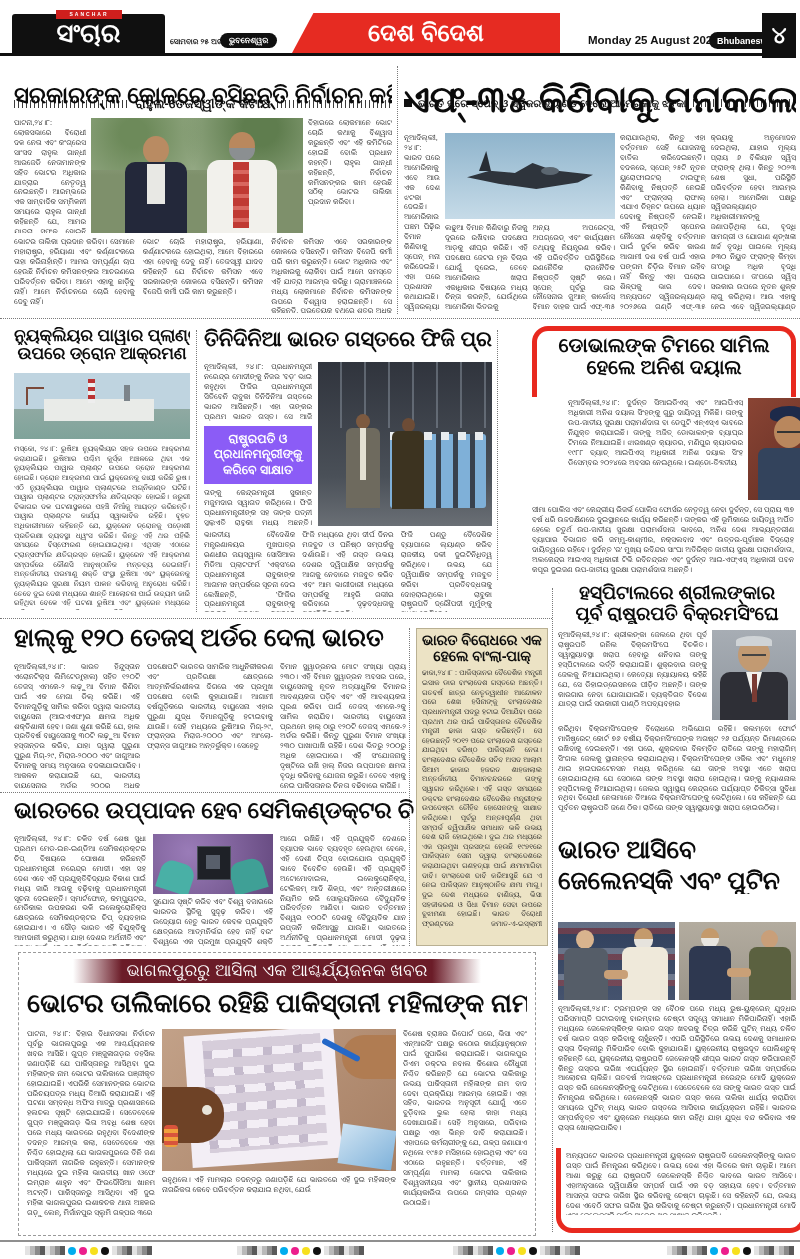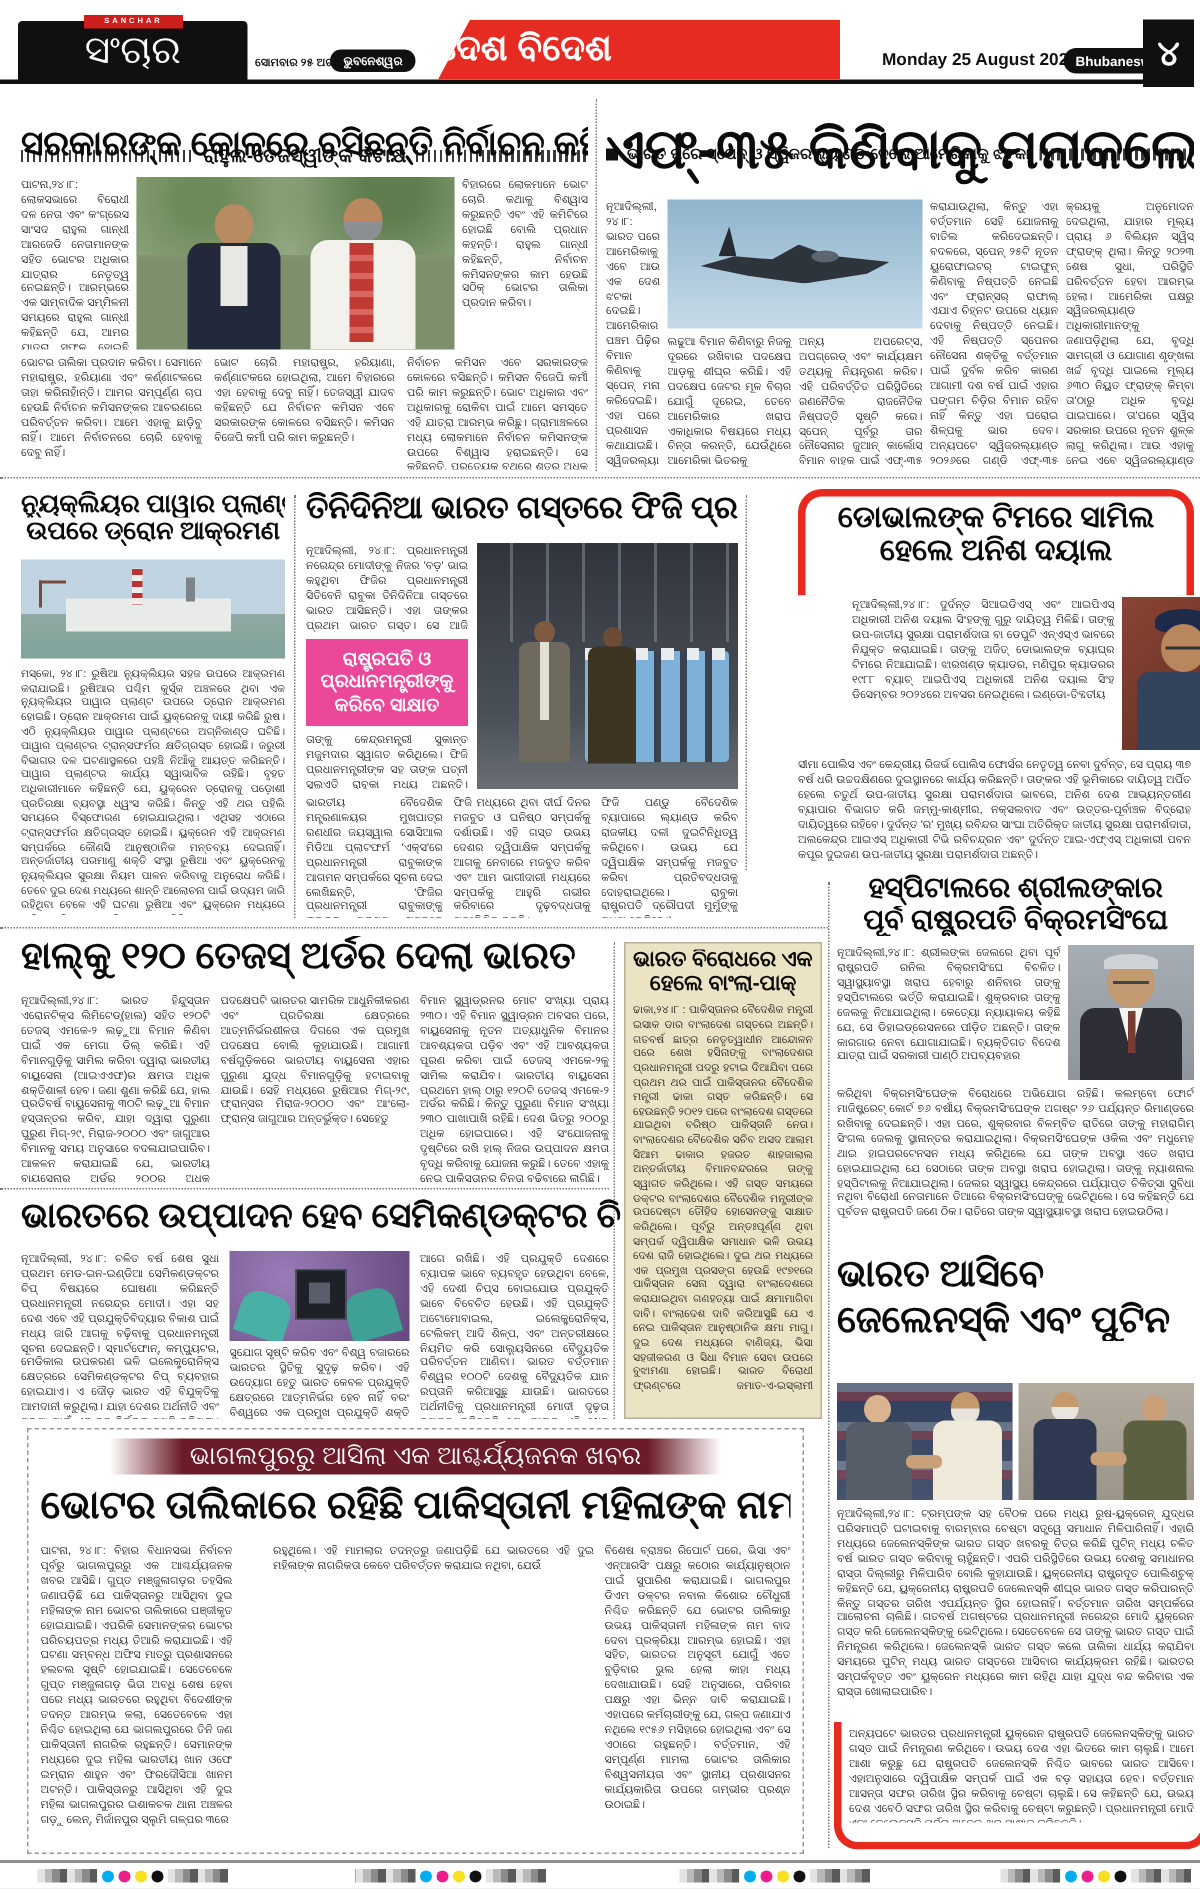--- a/index.html
+++ b/index.html
@@ -7,42 +7,42 @@
          font-family:"Liberation Sans","DejaVu Sans",sans-serif;color:#111;}
   .abs{position:absolute;}
   .hl{font-weight:800;color:#0b0b0b;line-height:1.08;letter-spacing:-0.2px;overflow:hidden;}
   .body-txt{font-size:7.4px;line-height:1.34;text-align:justify;color:#222;overflow:hidden;word-break:break-word;}
   .hatch{height:8px;flex:1;background:repeating-linear-gradient(90deg,#3a3a3a 0 1.5px,transparent 1.5px 4px);}
   .vdot{border-left:1.5px dotted #7a7a7a;width:0;}
   .hdot{border-top:1.5px dotted #7a7a7a;height:0;}
   .kicker{display:flex;align-items:center;gap:6px;margin-top:32px;}
   .kicker-text{font-weight:800;white-space:nowrap;overflow:hidden;}
   .pill{background:#101010;color:#fff;border-radius:9px;display:flex;align-items:center;justify-content:center;font-weight:700;overflow:hidden;}
-  .bluebox{background:#ec4899;color:#fff;font-weight:800;text-align:center;display:flex;align-items:center;justify-content:center;line-height:1.25;overflow:hidden;}
+  .bluebox{background:#8b5cf6;color:#fff;font-weight:800;text-align:center;display:flex;align-items:center;justify-content:center;line-height:1.25;overflow:hidden;}
   .photo{position:relative;overflow:hidden;}
   .circ{position:absolute;border-radius:50%;}
   .redbracket-top{border:5px solid #e8291f;border-bottom:none;border-radius:16px 16px 0 0;}
   .redbracket-bot{border:5px solid #e8291f;border-top:none;border-radius:0 0 16px 16px;}
   .graybar{height:9px;width:40px;background:repeating-linear-gradient(90deg,#e3e3e3 0 5px,#b9b9b9 5px 10px,#8b8b8b 10px 15px,#5a5a5a 15px 20px);}
   .dot{width:8px;height:8px;border-radius:50%;}
   .marks{display:flex;align-items:center;gap:3px;}
 </style>
 </head>
 <body>
 
 <div id="paper">
 
   <div class="abs" style="left:0;top:0;width:800px;height:58px;">
     <div class="abs" style="left:12px;top:14px;width:153px;height:42px;background:#101010;border-radius:3px;">
       <div class="abs" style="left:44px;top:-4px;width:66px;height:9px;background:#cf1f1d;color:#fff;font-size:5px;font-weight:700;text-align:center;line-height:9px;letter-spacing: 2px;">SANCHAR</div>
-      <div class="abs" style="left:0;top:4px;width:153px;text-align:center;color:#fff;font-size:26px;font-weight:400;">ସଂଚାର</div>
+      <div class="abs" style="left:0;top:4px;width:153px;text-align:center;color:#fff;font-size:26px;font-weight:700;">ସଂଚାର</div>
     </div>
     <div class="abs" style="left:170px;top:37px;font-size:7.5px;font-weight:700;white-space:nowrap;">ସୋମବାର ୨୫ ଅଗଷ୍ଟ ୨୦୨୫</div>
     <div class="abs pill" style="left:220px;top:33px;height:15px;padding:0 9px;font-size:8px;">ଭୁବନେଶ୍ୱର</div>
-    <div class="abs" style="left:292px;top:13px;width:268px;height:40px;background:#e62b22;clip-path:polygon(8% 0,100% 0,100% 100%,0 100%);display:flex;align-items:center;">
+    <div class="abs" style="left:292px;top:13px;width:268px;height:40px;background:#e62b22;clip-path:polygon(8% 0,100% 0,100% 100%,0 100%);display:flex;align-items:center;justify-content:center;">
       <span style="color:#fff;font-size:24px;font-weight:800;">ଦେଶ ବିଦେଶ</span>
     </div>
     <div class="abs" style="left:588px;top:34px;font-size:11.5px;font-weight:700;white-space:nowrap;">Monday 25 August 2025</div>
     <div class="abs pill" style="left:709px;top:32px;height:17px;padding:0 8px;font-size:9px;">Bhubaneswar</div>
     <div class="abs" style="left:762px;top:13px;width:34px;height:45px;background:#101010;color:#fff;display:flex;align-items:center;justify-content:center;font-size:23px;font-weight:800;">୪</div>
     <div class="abs" style="left:0;top:53px;width:762px;height:3px;background:#101010;"></div>
   </div>
 
   <div class="abs kicker" style="left:14px;top:64px;width:378px;height:16px;">
     <span class="hatch"></span>
@@ -211,21 +211,21 @@
     <div class="body-txt" style="flex:1.05;">ଆଗେ ରଖିଛି। ଏହି ପ୍ରଯୁକ୍ତି ଦେଶରେ ବ୍ୟାପକ ଭାବେ ବ୍ୟବହୃତ ହେଉଥିବା ବେଳେ, ଏହି ଦେଶୀ ଚିପ୍ସ ବୋଇଯୋଉ ପ୍ରଯୁକ୍ତି ଭାବେ ବିବେଚିତ ହେଉଛି। ଏହି ପ୍ରଯୁକ୍ତି ଅଟୋମୋବାଇଲ, ଇଲେକ୍ଟ୍ରୋନିକ୍ସ, ଟେଲିକମ୍ ଆଦି ଶିଳ୍ପ, ଏବଂ ଅନ୍ତରୀକ୍ଷରେ ନିୟମିତ କରି ସୋଲ୍ୟୁସିନରେ ବୈଦ୍ୟୁତିକ ପରିବର୍ତ୍ତନ ଆଣିବା। ଭାରତ ବର୍ତ୍ତମାନ ବିଶ୍ୱର ୧୦୦ଟି ଦେଶକୁ ବୈଦ୍ୟୁତିକ ଯାନ ରପ୍ତାନି କରିଆସୁଛୁ ଯାଉଛି। ଭାରତରେ ଅର୍ଥନୀତିକୁ ପ୍ରଧାନମନ୍ତ୍ରୀ ମୋଦୀ ଦୃଢ଼ତା ବ୍ୟକ୍ତ କରିଛନ୍ତି ଯେ, ଆଗକୁ ଏହି ଖେଳ ଦେଶମାନେ ଦ୍ରୁତ ପ୍ରଗତିର ଧାରାକୁ ମଧ୍ୟ ପରିବର୍ତ୍ତନ କରିପାରିବେ।</div>
   </div>
 
   <div class="abs" style="left:18px;top:952px;width:518px;height:284px;border:1.5px dashed #9a9a9a;box-sizing:border-box;padding:6px 8px;">
     <div style="margin:0 46px;height:24px;background:linear-gradient(90deg,rgba(107,28,40,0) 0%,#6b1c28 12%,#6b1c28 88%,rgba(107,28,40,0) 100%);display:flex;align-items:center;justify-content:center;">
       <span style="color:#fff;font-size:17px;font-weight:400;white-space:nowrap;">ଭାଗଲପୁରରୁ ଆସିଲା ଏକ ଆଶ୍ଚର୍ଯ୍ୟଜନକ ଖବର</span>
     </div>
     <div class="hl" style="font-size:26px;height:36px;margin-top:6px;white-space:nowrap;">ଭୋଟର ତାଲିକାରେ ରହିଛି ପାକିସ୍ତାନୀ ମହିଳାଙ୍କ ନାମ</div>
     <div style="display:flex;gap:7px;height:194px;margin-top:4px;">
       <div class="body-txt" style="width:128px;">ପାଟନା, ୨୪।୮: ବିହାର ବିଧାନସଭା ନିର୍ବାଚନ ପୂର୍ବରୁ ଭାଗଲପୁରରୁ ଏକ ଆଶ୍ଚର୍ଯ୍ୟଜନକ ଖବର ଆସିଛି। ଗୁପ୍ତ ମଞ୍ଜୁଳାଗଡ଼ର ତହସିଲ ଜଣାପଡ଼ିଛି ଯେ ପାକିସ୍ତାନରୁ ଆସିଥିବା ଦୁଇ ମହିଳାଙ୍କ ନାମ ଭୋଟର ତାଲିକାରେ ପଞ୍ଜୀକୃତ ହୋଇଯାଇଛି। ଏପରିକି ସେମାନଙ୍କର ଭୋଟର ପରିଚୟପତ୍ର ମଧ୍ୟ ତିଆରି କରାଯାଇଛି। ଏହି ଘଟଣା ସମ୍ବନ୍ଧ ଅଫିସ ମାତ୍ରୁ ପ୍ରଶାସନରେ ହଲଚଲ ସୃଷ୍ଟି ହୋଇଯାଇଛି। ସେତେବେଳେ ଗୁପ୍ତ ମଞ୍ଜୁଳାଗଡ଼ ଭିତା ଅବଧି ଶେଷ ହେବା ପରେ ମଧ୍ୟ ଭାରତରେ ରହୁଥିବା ବିଦେଶୀଙ୍କ ତଦନ୍ତ ଆରମ୍ଭ କଲା, ସେତେବେଳେ ଏହା ନିଶ୍ଚିତ ହୋଇଥିଲା ଯେ ଭାଗଲପୁରରେ ତିନି ଜଣ ପାକିସ୍ତାନୀ ନାଗରିକ ରହୁଛନ୍ତି। ସେମାନଙ୍କ ମଧ୍ୟରେ ଦୁଇ ମହିଳା ଭାରତୀୟ ଖାନ ଓଫେ ଇମ୍ରାନ ଶାହୁନ ଏବଂ ଫିରଦୌସିଆ ଖାନମ ଅଟନ୍ତି। ପାକିସ୍ତାନରୁ ଆସିଥିବା ଏହି ଦୁଇ ମହିଳା ଭାଗଲପୁରର ଇଶାକଚକ ଥାନା ଅଞ୍ଚଳର ଗଡ଼ୁ ଲେନ୍, ମିର୍ଜାନପୁର ସ୍ଲୁମି ଗଳ୍ପର ୩ରେ</div>
-      <div style="width:234px;display:flex;flex-direction:row;gap:20px;">
+      <div style="width:234px;display:flex;flex-direction:column;gap:4px;">
         <div class="photo" style="height:142px;background:linear-gradient(135deg,#c2a188,#a77f63);">
           <div class="abs" style="left:26px;top:2px;width:150px;height:132px;background:#f3eef5;transform:rotate(-4deg);"></div>
           <div class="abs" style="left:44px;top:8px;width:118px;height:112px;transform:rotate(-4deg);background:repeating-linear-gradient(180deg,#cfc6d4 0 10px,transparent 10px 18px),repeating-linear-gradient(90deg,#b9aec2 0 9px,transparent 9px 30px);opacity:.8;"></div>
           <div class="abs" style="left:-8px;top:58px;width:70px;height:56px;background:#6e4226;border-radius:0 26px 26px 0;"></div>
           <div class="abs" style="left:40px;top:76px;width:10px;height:10px;background:#e8e4da;border-radius:50%;"></div>
           <div class="abs" style="left:2px;top:96px;width:14px;height:22px;background:repeating-linear-gradient(180deg,#d8543c 0 4px,#f0a03c 4px 8px);border-radius:4px;"></div>
           <div class="abs" style="right:-4px;top:6px;width:58px;height:44px;background:#b07c52;border-radius:22px 0 0 22px;"></div>
           <div class="abs" style="right:34px;top:18px;width:42px;height:6px;background:#2468c8;transform:rotate(28deg);border-radius:3px;"></div>
           <div class="abs" style="right:2px;bottom:4px;width:54px;height:40px;background:linear-gradient(135deg,#cfe3f2,#7fb2da);transform:rotate(8deg);"></div>
         </div>

